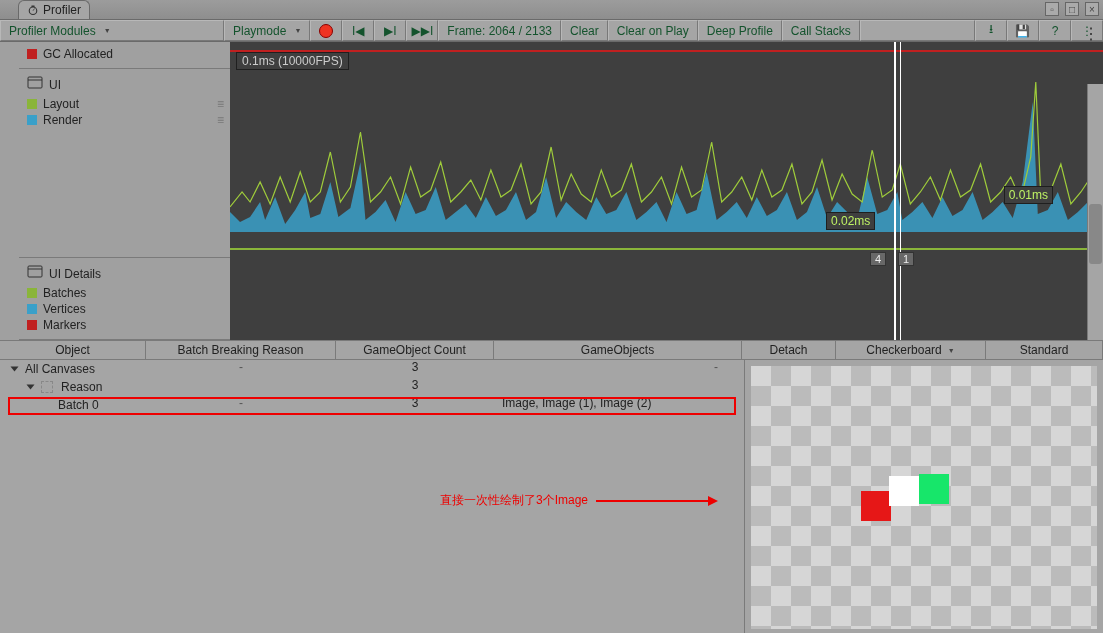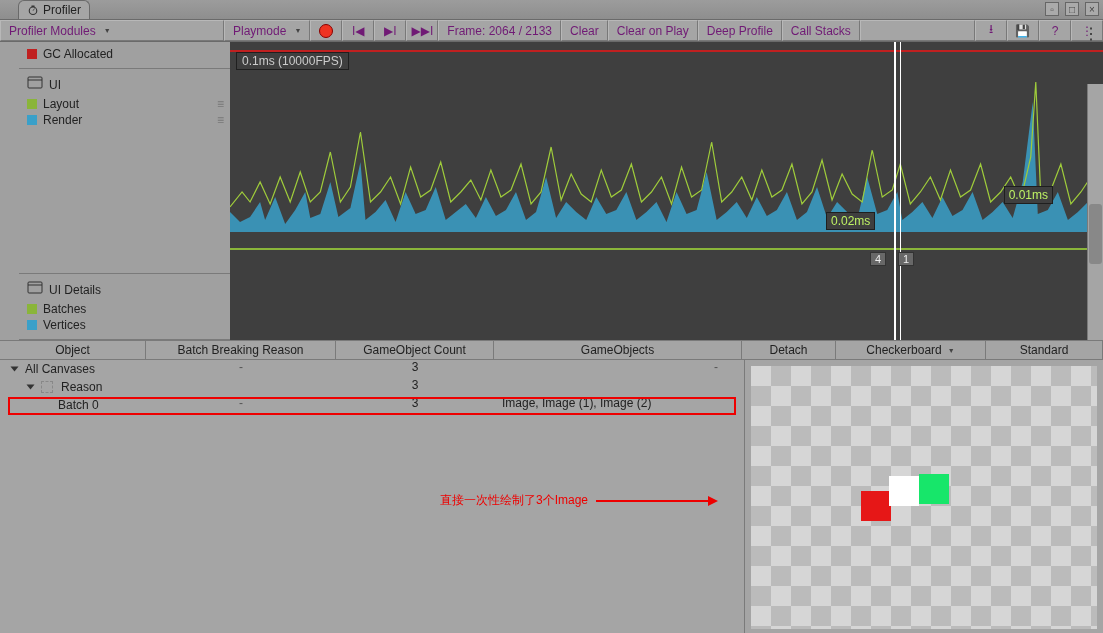--- a/index.html
+++ b/index.html
@@ -7,21 +7,21 @@
 
 
 .tab-strip { height: 20px; background: linear-gradient(#9c9c9c, #8e8e8e); display: flex; align-items: flex-end; border-bottom: 1px solid #6a6a6a; position: relative; }
 .tab { background: #a5a5a5; border: 1px solid #6a6a6a; border-bottom: none; border-radius: 6px 6px 0 0; padding: 2px 8px; margin-left: 18px; display: flex; align-items: center; gap: 4px; }
 .tab-icon { width: 12px; height: 12px; display: inline-block; }
 .window-controls { position: absolute; right: 4px; top: 2px; display: flex; gap: 6px; align-items: center; color: #444; }
 .window-controls span { display: inline-flex; width: 14px; height: 14px; border: 1px solid #666; align-items: center; justify-content: center; font-size: 10px; background: #aaa; }
 
 
 .toolbar { height: 22px; background: #a5a5a5; border-bottom: 1px solid #6a6a6a; display: flex; align-items: stretch; }
-.tb-btn { border: 1px solid #787878; border-top-color: #b8b8b8; border-left-color: #b8b8b8; background: #a5a5a5; padding: 0 8px; display: inline-flex; align-items: center; gap: 4px; color: #701a75; cursor: pointer; }
+.tb-btn { border: 1px solid #787878; border-top-color: #b8b8b8; border-left-color: #b8b8b8; background: #a5a5a5; padding: 0 8px; display: inline-flex; align-items: center; gap: 4px; color: #14532d; cursor: pointer; }
 .tb-btn.drop::after { content: "▼"; font-size: 7px; margin-left: 4px; color: #444; }
 .tb-icon { width: 14px; height: 14px; display: inline-flex; align-items: center; justify-content: center; }
 .record-dot { width: 14px; height: 14px; border-radius: 50%; background: #e32; border: 1px solid #800; }
 .toolbar .spacer { flex: 1; border: 1px solid #787878; border-top-color: #b8b8b8; border-left-color: #b8b8b8; background:#a5a5a5;}
 
 
 .main { display: flex; height: 298px; }
 .left-panel { width: 230px; background: #a0a0a0; display: flex; flex-direction: column; }
 .module { border-bottom: 1px solid #7a7a7a; padding: 4px 8px 6px 8px; margin-left: 19px; }
 .mod-head { display: flex; align-items: center; gap: 6px; font-size: 14px; color: #222; padding: 2px 0; }
@@ -182,20 +182,24 @@
           <span>UI Details</span>
         </div>
       <div class="mod-row">
           <span class="swatch" style="background:#8ab53a"></span>
           <span>Batches</span>
         </div>
       <div class="mod-row">
           <span class="swatch" style="background:#3aa0c9"></span>
           <span>Vertices</span>
         </div>
+      <div class="mod-row">
+          <span class="swatch" style="background:#c02020"></span>
+          <span>Markers</span>
+        </div>
     </div>
   </div>
   <div class="graph-area">
     <div class="red-line"></div>
     <svg class="svg-graph" viewBox="0 0 870 298" preserveAspectRatio="none">
       <path d="M0,190 L0,170 L10,180 L20,175 L30,160 L35,178 L45,155 L55,182 L65,168 L75,150 L80,176 L90,172 L100,140 L108,175 L120,166 L130,120 L135,178 L145,170 L155,158 L165,180 L175,150 L185,172 L195,168 L205,145 L215,178 L225,170 L235,162 L245,176 L255,155 L265,174 L275,168 L285,150 L295,178 L305,170 L315,135 L325,176 L335,160 L345,170 L355,178 L365,155 L375,172 L385,168 L395,150 L405,178 L415,170 L425,160 L435,180 L445,150 L455,172 L465,168 L475,130 L485,178 L495,170 L505,160 L515,176 L525,155 L535,174 L545,168 L555,150 L565,178 L575,170 L585,145 L595,176 L605,160 L615,170 L625,178 L635,135 L645,172 L655,168 L665,150 L670,178 L680,170 L690,160 L700,176 L710,155 L720,174 L730,168 L740,150 L750,178 L760,170 L770,160 L780,176 L790,140 L800,60 L805,172 L815,168 L825,150 L835,178 L845,170 L855,160 L865,176 L870,170 L870,190 Z" fill="#3aa0c9" opacity="0.85"></path>
       <path d="M0,165 L12,150 L20,160 L30,140 L40,162 L50,135 L60,160 L70,130 L80,160 L90,150 L100,110 L110,160 L120,145 L130,90 L140,160 L150,150 L160,135 L170,162 L180,125 L190,155 L200,148 L210,120 L220,160 L230,150 L240,138 L250,158 L260,128 L270,155 L280,148 L290,122 L300,162 L310,150 L320,105 L330,158 L340,132 L350,152 L360,160 L370,128 L380,155 L390,148 L400,122 L410,160 L420,150 L430,135 L440,162 L450,125 L460,155 L470,148 L480,100 L490,160 L500,150 L510,135 L520,158 L530,128 L540,155 L550,148 L560,122 L570,162 L580,150 L590,118 L600,158 L610,132 L620,152 L630,160 L640,108 L650,155 L660,148 L668,122 L678,162 L688,150 L698,135 L708,158 L718,128 L728,155 L738,148 L748,122 L758,160 L768,150 L778,135 L788,158 L798,115 L803,40 L808,155 L818,148 L828,122 L838,162 L848,150 L858,135 L868,158" fill="none" stroke="#9fcc3b" stroke-width="1.2"></path>
     </svg>
     <div class="green-baseline"></div>
     <div class="fps-label">0.1ms (10000FPS)</div>

